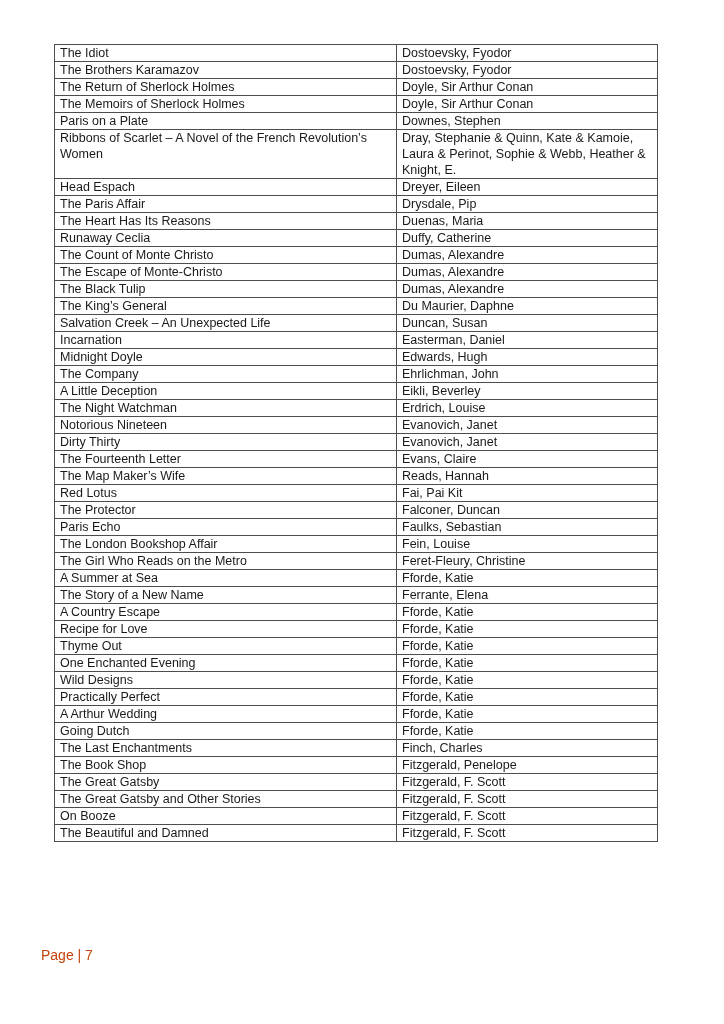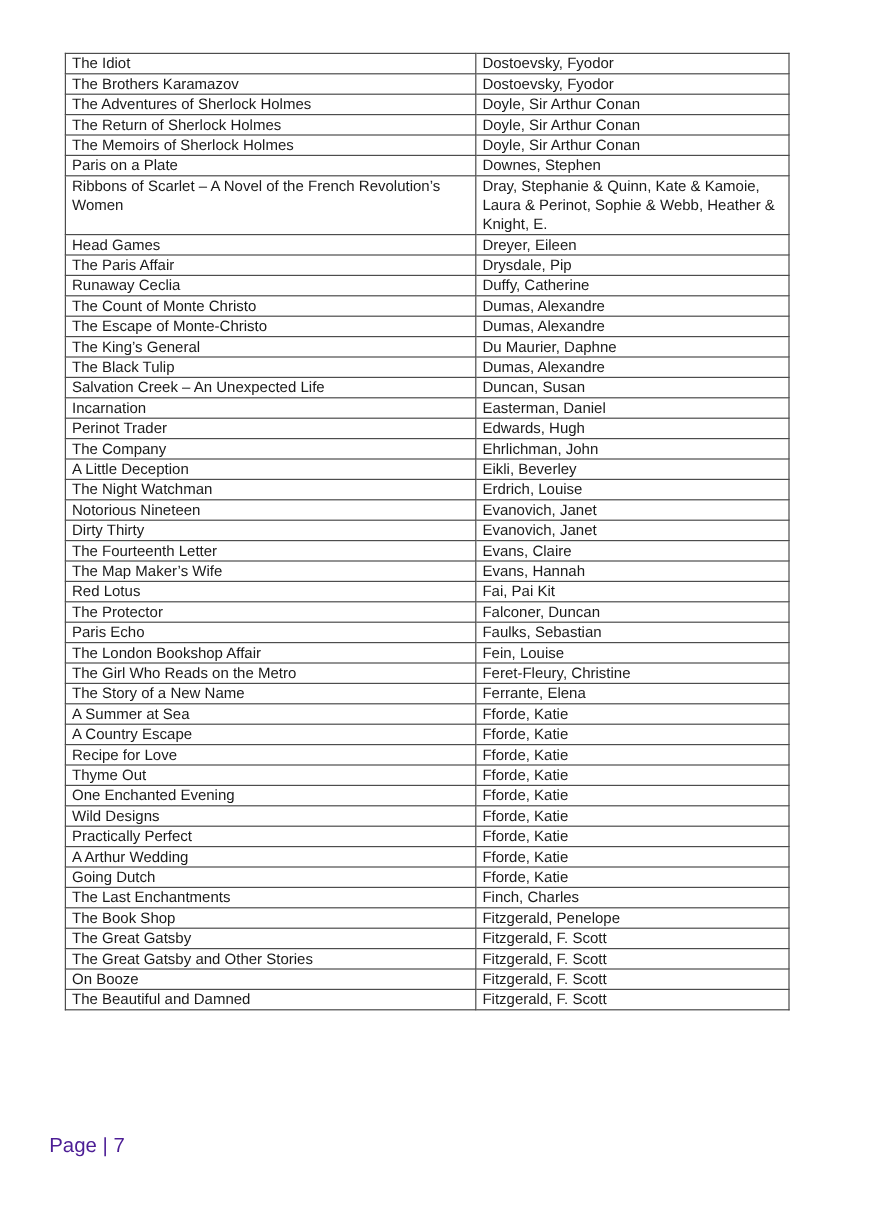--- a/index.html
+++ b/index.html
@@ -33,23 +33,23 @@
     line-height: 16px;
     color: #1a1a1a;
     vertical-align: top;
     overflow: hidden;
     word-wrap: break-word;
   }
   .footer {
     position: absolute;
     left: 41px;
     top: 947px;
-    font-size: 17px;
+    font-size: 14px;
     line-height: 16px;
-    color: #4c1d95;
+    color: #c2410c;
   }
 </style>
 </head>
 <body>
 
 <div class="page">
 
   <table class="books">
     <colgroup>
       <col class="col-title">
@@ -59,24 +59,20 @@
   <tr>
     <td>The Idiot</td>
     <td>Dostoevsky, Fyodor</td>
   </tr>
 
   <tr>
     <td>The Brothers Karamazov</td>
     <td>Dostoevsky, Fyodor</td>
   </tr>
 
-  <tr>
-    <td>The Adventures of Sherlock Holmes</td>
-    <td>Doyle, Sir Arthur Conan</td>
-  </tr>
 
   <tr>
     <td>The Return of Sherlock Holmes</td>
     <td>Doyle, Sir Arthur Conan</td>
   </tr>
 
 
   <tr>
     <td>The Memoirs of Sherlock Holmes</td>
     <td>Doyle, Sir Arthur Conan</td>
@@ -86,68 +82,72 @@
     <td>Paris on a Plate</td>
     <td>Downes, Stephen</td>
   </tr>
 
   <tr>
     <td>Ribbons of Scarlet – A Novel of the French Revolution’s Women</td>
     <td>Dray, Stephanie &amp; Quinn, Kate &amp; Kamoie, Laura &amp; Perinot, Sophie &amp; Webb, Heather &amp; Knight, E.</td>
   </tr>
 
   <tr>
-    <td>Head Games</td>
+    <td>Head Espach</td>
     <td>Dreyer, Eileen</td>
   </tr>
 
   <tr>
     <td>The Paris Affair</td>
     <td>Drysdale, Pip</td>
   </tr>
 
+  <tr>
+    <td>The Heart Has Its Reasons</td>
+    <td>Duenas, Maria</td>
+  </tr>
 
   <tr>
     <td>Runaway Ceclia</td>
     <td>Duffy, Catherine</td>
   </tr>
 
   <tr>
     <td>The Count of Monte Christo</td>
     <td>Dumas, Alexandre</td>
   </tr>
 
   <tr>
     <td>The Escape of Monte-Christo</td>
     <td>Dumas, Alexandre</td>
   </tr>
 
   <tr>
+    <td>The Black Tulip</td>
+    <td>Dumas, Alexandre</td>
+  </tr>
+
+  <tr>
     <td>The King’s General</td>
     <td>Du Maurier, Daphne</td>
   </tr>
 
-  <tr>
-    <td>The Black Tulip</td>
-    <td>Dumas, Alexandre</td>
-  </tr>
-
 
   <tr>
     <td>Salvation Creek – An Unexpected Life</td>
     <td>Duncan, Susan</td>
   </tr>
 
   <tr>
     <td>Incarnation</td>
     <td>Easterman, Daniel</td>
   </tr>
 
   <tr>
-    <td>Perinot Trader</td>
+    <td>Midnight Doyle</td>
     <td>Edwards, Hugh</td>
   </tr>
 
   <tr>
     <td>The Company</td>
     <td>Ehrlichman, John</td>
   </tr>
 
   <tr>
     <td>A Little Deception</td>
@@ -170,21 +170,21 @@
     <td>Evanovich, Janet</td>
   </tr>
 
   <tr>
     <td>The Fourteenth Letter</td>
     <td>Evans, Claire</td>
   </tr>
 
   <tr>
     <td>The Map Maker’s Wife</td>
-    <td>Evans, Hannah</td>
+    <td>Reads, Hannah</td>
   </tr>
 
   <tr>
     <td>Red Lotus</td>
     <td>Fai, Pai Kit</td>
   </tr>
 
   <tr>
     <td>The Protector</td>
     <td>Falconer, Duncan</td>
@@ -199,30 +199,30 @@
     <td>The London Bookshop Affair</td>
     <td>Fein, Louise</td>
   </tr>
 
   <tr>
     <td>The Girl Who Reads on the Metro</td>
     <td>Feret-Fleury, Christine</td>
   </tr>
 
   <tr>
+    <td>A Summer at Sea</td>
+    <td>Fforde, Katie</td>
+  </tr>
+
+  <tr>
     <td>The Story of a New Name</td>
     <td>Ferrante, Elena</td>
   </tr>
 
   <tr>
-    <td>A Summer at Sea</td>
-    <td>Fforde, Katie</td>
-  </tr>
-
-  <tr>
     <td>A Country Escape</td>
     <td>Fforde, Katie</td>
   </tr>
 
 
   <tr>
     <td>Recipe for Love</td>
     <td>Fforde, Katie</td>
   </tr>
 

